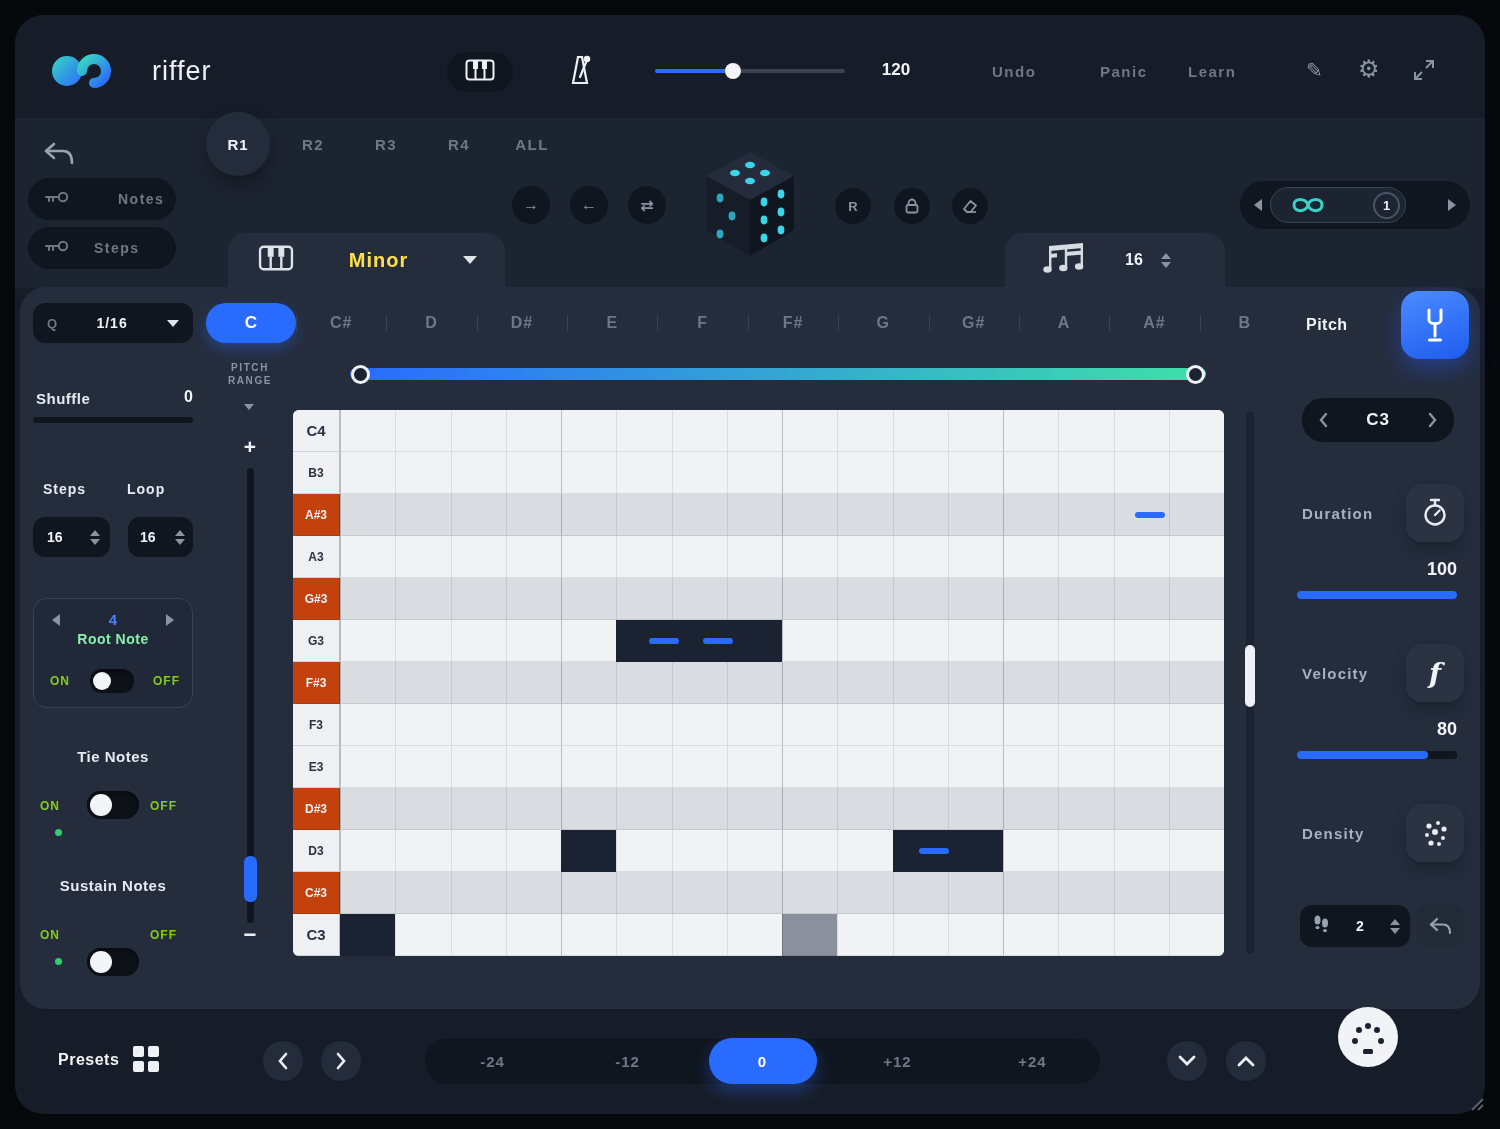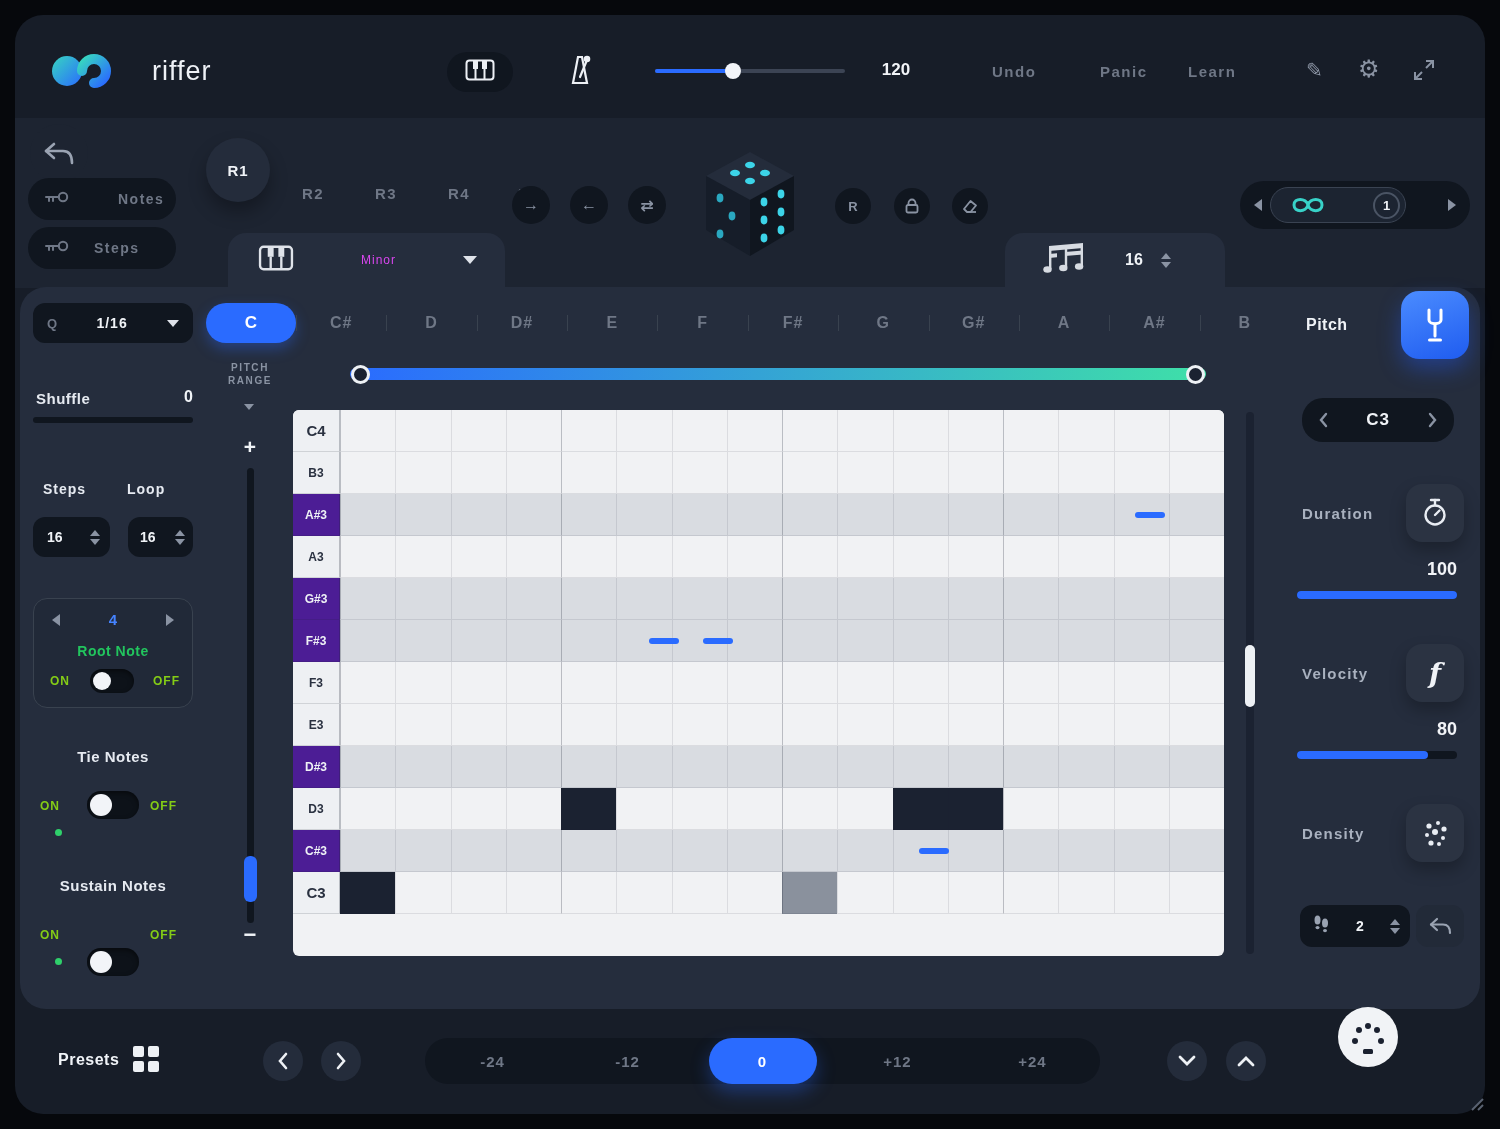--- a/index.html
+++ b/index.html
@@ -27,35 +27,35 @@
   .gear{left:1358px;top:55px;font-size:24px}
   .expand{left:1412px;top:58px}
 
   
   .back-bump{left:30px;top:124px;width:58px;height:58px;border-radius:50%;background:#1d2431}
   .back-btn{left:41px;top:139px}
   .side-pill{width:148px;height:42px;border-radius:21px;background:#10161f;display:flex;align-items:center;gap:24px;padding-left:16px}
   .notes-pill{left:28px;top:178px}
   .steps-pill{left:28px;top:227px}
   .pill-label{color:#6f7786;font-weight:bold;font-size:14px;letter-spacing:1.5px}
-  .riff-tab-row{left:206px;top:138px;height:64px;display:flex;align-items:flex-end;gap:13px}
+  .riff-tab-row{left:206px;top:112px;height:64px;display:flex;align-items:center;gap:13px}
   .riff-main{width:64px;height:64px;border-radius:50%;background:#242c3b;display:flex;align-items:center;justify-content:center;color:#f0f3f7;font-weight:bold;font-size:15px;letter-spacing:1px;box-shadow:0 10px 18px rgba(0,0,0,.3)}
   .riff-tab{width:60px;text-align:center;color:#6f7786;font-weight:bold;font-size:15px;letter-spacing:1.5px}
   .circle-btn{width:38px;height:38px;border-radius:50%;background:#10161f;display:flex;align-items:center;justify-content:center;color:#8a93a3;font-size:16px;font-weight:bold}
   .nav-right{left:512px;top:186px}.nav-left{left:570px;top:186px}.nav-swap{left:628px;top:186px}
   .dice{left:694px;top:146px}
   .r-btn{left:835px;top:188px;width:36px;height:36px;font-size:13px}
   .lock-btn{left:894px;top:188px;width:36px;height:36px}
   .eraser-btn{left:952px;top:188px;width:36px;height:36px}
   .loop-pill{left:1240px;top:181px;width:230px;height:48px;border-radius:24px;background:#10161f;display:flex;align-items:center;padding:0 14px;gap:8px}
   .loop-inner{width:136px;height:36px;border-radius:18px;background:#1c2431;border:1px solid #3a4352;display:flex;align-items:center;padding:0 5px 0 8px}
   .loop-count{width:27px;height:27px;border-radius:50%;border:2px solid #4a5464;color:#f0f3f7;font-weight:bold;font-size:13px;display:flex;align-items:center;justify-content:center;margin-left:auto}
   .tab-panel{height:54px;border-radius:18px 18px 0 0;background:#252d3d;display:flex;align-items:center}
   .scale-panel{left:228px;top:233px;width:277px;padding-left:30px}
-  .scale-name{color:#d946ef;font-weight:normal;font-size:12px;letter-spacing:1px;flex:1;text-align:center}
+  .scale-name{color:#fde047;font-weight:bold;font-size:20px;letter-spacing:1px;flex:1;text-align:center}
   .scale-caret{margin-right:28px}
   .step-panel{left:1005px;top:233px;width:220px;padding-left:32px}
   .step-value{color:#f0f3f7;font-weight:bold;font-size:16px;margin-left:34px}
   .step-panel .updown{margin-left:18px}
   .caret-down{width:0;height:0;border-left:7px solid transparent;border-right:7px solid transparent;border-top:8px solid #dfe3ea}
   .caret-sm{width:0;height:0;border-left:6px solid transparent;border-right:6px solid transparent;border-top:7px solid #dfe3ea}
   .updown{display:flex;flex-direction:column;gap:3px}
   .updown i{display:block;width:0;height:0;border-left:5px solid transparent;border-right:5px solid transparent}
   .updown .u{border-bottom:6px solid #8a93a3}
   .updown .d{border-top:6px solid #8a93a3}
@@ -72,21 +72,21 @@
   .shuffle-track{left:33px;top:417px;width:160px;height:6px;border-radius:3px;background:#10161f}
   .steps-label{left:43px;top:481px;font-size:14px;letter-spacing:1px}
   .loop-label{left:127px;top:481px;font-size:14px;letter-spacing:1px}
   .stepper{background:#10161f;border-radius:12px;display:flex;align-items:center;justify-content:space-between;padding:0 10px 0 14px}
   .steps-stepper{left:33px;top:517px;width:77px;height:40px}
   .loop-stepper{left:128px;top:517px;width:65px;height:40px;padding:0 8px 0 12px}
   .stepper-value{color:#f0f3f7;font-weight:bold;font-size:14px}
   .rootnote-box{left:33px;top:598px;width:160px;height:110px;border-radius:14px;border:1px solid #39424f;background:#212938}
   .rn-row1{position:absolute;left:0;top:12px;width:100%;display:flex;align-items:center;justify-content:space-between;padding:0 18px}
   .rn-value{color:#4583ff;font-weight:bold;font-size:15px}
-  .rn-label{position:absolute;top:44px;width:100%;text-align:center;color:#22c55e;font-weight:bold;font-size:14px;letter-spacing:.5px}
+  .rn-label{position:absolute;top:32px;width:100%;text-align:center;color:#86efac;font-weight:bold;font-size:14px;letter-spacing:.5px}
   .rn-row2{position:absolute;top:70px;width:100%;display:flex;align-items:center;justify-content:space-between;padding:0 12px 0 16px}
   .onoff{color:#84cc16;font-weight:bold;font-size:12px;letter-spacing:1px}
   .toggle{width:52px;height:28px;border-radius:14px;background:#0d1219;position:relative;box-shadow:inset 0 2px 5px rgba(0,0,0,.5)}
   .toggle .knob{position:absolute;left:3px;top:3px;width:22px;height:22px;border-radius:50%;background:#f2f4f8}
   .toggle.sm{width:44px;height:24px}
   .toggle.sm .knob{width:18px;height:18px}
   .center160{width:160px;text-align:center}
   .tie-label{left:33px;top:748px}
   .tie-on{left:40px;top:799px}.tie-toggle{left:87px;top:791px}.tie-off{left:150px;top:799px}
   .green-dot{width:7px;height:7px;border-radius:50%;background:#2fd06b}
@@ -113,21 +113,21 @@
   .range-bar{left:350px;top:368px;width:856px;height:12px;border-radius:6px}
   .range-handle{width:19px;height:19px;border-radius:50%;background:#1b2231;border:3px solid #eef1f5}
   .rh-left{left:351px;top:365px}.rh-right{left:1186px;top:365px}
 
   
   .piano-roll{left:293px;top:410px;width:931px;height:546px;border-radius:6px;overflow:hidden;background:#f1f2f4}
   .piano-roll-overlay{position:absolute;left:0;top:0;width:100%;height:100%;pointer-events:none}
   .grid-row{display:flex;height:42px}
   .row-label{width:47px;background:#eef0f3;color:#2a3140;font-weight:bold;font-size:12px;display:flex;align-items:center;justify-content:center;border-bottom:1px solid rgba(27,33,48,.14);border-right:1px solid rgba(27,33,48,.25)}
   .row-label.big{font-size:15px}
-  .grid-row.sharp .row-label{background:#4c1d95;color:#eef1f5}
+  .grid-row.sharp .row-label{background:#c2410c;color:#eef1f5}
   .cell{flex:1;background:#f1f2f4;border-left:1px solid rgba(27,33,48,.10);border-bottom:1px solid rgba(27,33,48,.10)}
   .grid-row.sharp .cell{background:#d9dce1}
   .cell.beat{border-left-color:rgba(27,33,48,.25)}
   .cell.filled{background:#1b2231}
   .cell.gray{background:#8a919d}
   .tie-mark{position:absolute;width:30px;height:6px;border-radius:3px;background:#2a6bff}
   .vscroll-track{left:1246px;top:412px;width:8px;height:542px;border-radius:4px;background:#1b2231}
   .vscroll-thumb{left:1245px;top:645px;width:10px;height:62px;border-radius:5px;background:#eef1f5}
 
   
@@ -536,20 +536,39 @@
           <div class="cell gray"></div>
           <div class="cell beat"></div>
           <div class="cell"></div>
           <div class="cell"></div>
           <div class="cell"></div>
           <div class="cell beat"></div>
           <div class="cell filled"></div>
           <div class="cell"></div>
           <div class="cell"></div>
         </div>
+        <div class="grid-row">
+          <div class="row-label">G3</div>
+          <div class="cell beat"></div>
+          <div class="cell"></div>
+          <div class="cell"></div>
+          <div class="cell"></div>
+          <div class="cell beat"></div>
+          <div class="cell filled"></div>
+          <div class="cell filled"></div>
+          <div class="cell filled"></div>
+          <div class="cell beat"></div>
+          <div class="cell"></div>
+          <div class="cell"></div>
+          <div class="cell"></div>
+          <div class="cell beat"></div>
+          <div class="cell"></div>
+          <div class="cell"></div>
+          <div class="cell"></div>
+        </div>
         <div class="grid-row sharp">
           <div class="row-label">F#3</div>
           <div class="cell beat"></div>
           <div class="cell"></div>
           <div class="cell"></div>
           <div class="cell"></div>
           <div class="cell beat"></div>
           <div class="cell"></div>
           <div class="cell"></div>
           <div class="cell"></div>

